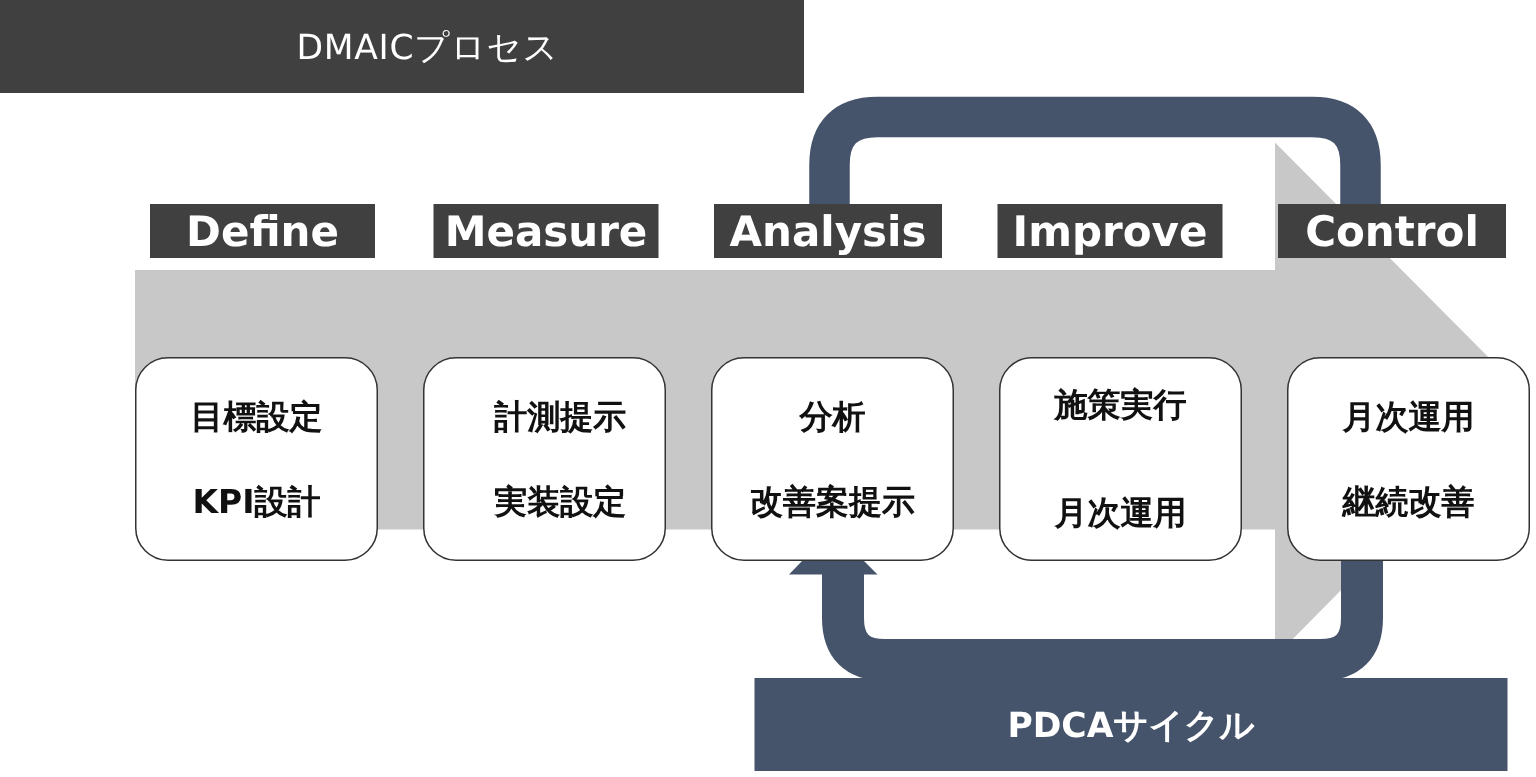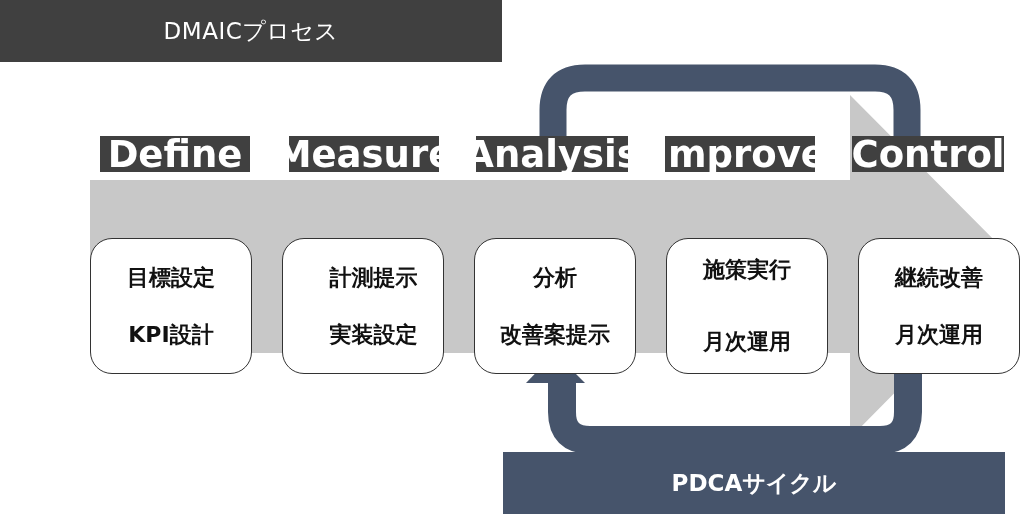--- a/index.html
+++ b/index.html
@@ -1,23 +1,23 @@
 <!DOCTYPE html>
 <html><head>
 <meta charset="utf-8">
 <style>
   html, body { margin:0; padding:0; background:#ffffff; }
   body { width:1024px; height:518px; position:relative; overflow:hidden;
          font-family:"DejaVu Sans", "Liberation Sans", sans-serif; }
   .title-bar { position:absolute; left:0; top:0; width:502px; height:62px; background:#404040;
                color:#ffffff; font-size:23px; display:flex; align-items:center; justify-content:center;
-               letter-spacing:0.5px; }
+               letter-spacing:0.5px;padding-left:34px; }
   svg.bg { position:absolute; left:0; top:0; }
   .phase-label { position:absolute; top:136px; height:36px; background:#404040; color:#ffffff;
-                 font-weight:bold; font-size:37px; display:flex; align-items:center; justify-content:center; }
+                 font-weight:bold; font-size:28px; display:flex; align-items:center; justify-content:center; }
   .phase-box { position:absolute; top:198px; width:162px; height:136px; background:#ffffff;
                border:1.5px solid #333; border-radius:22px; box-sizing:border-box;
                display:flex; flex-direction:column; align-items:center; justify-content:space-around;
                padding:10px 0;margin-top:40px; }
   .phase-line { font-weight:bold; font-size:22px; color:#111; }
   .pdca-box { position:absolute; left:503px; top:452px; width:502px; height:62px; background:#46546b;
               color:#ffffff; font-size:23px; display:flex; align-items:center; justify-content:center;font-weight:bold; }
 </style>
 </head>
 <body>
@@ -51,17 +51,17 @@
 </div>
 <div class="phase-box" style="left:474px;">
   <span class="phase-line">分析</span>
   <span class="phase-line">改善案提示</span>
 </div>
 <div class="phase-box" style="left:666px;gap:31px;">
   <span class="phase-line">施策実行</span>
   <span class="phase-line">月次運用</span>
 </div>
 <div class="phase-box" style="left:858px;">
+  <span class="phase-line">月次運用</span>
   <span class="phase-line">継続改善</span>
-  <span class="phase-line">月次運用</span>
 </div>
 
 <div class="pdca-box">PDCAサイクル</div>
 
 </body></html>

